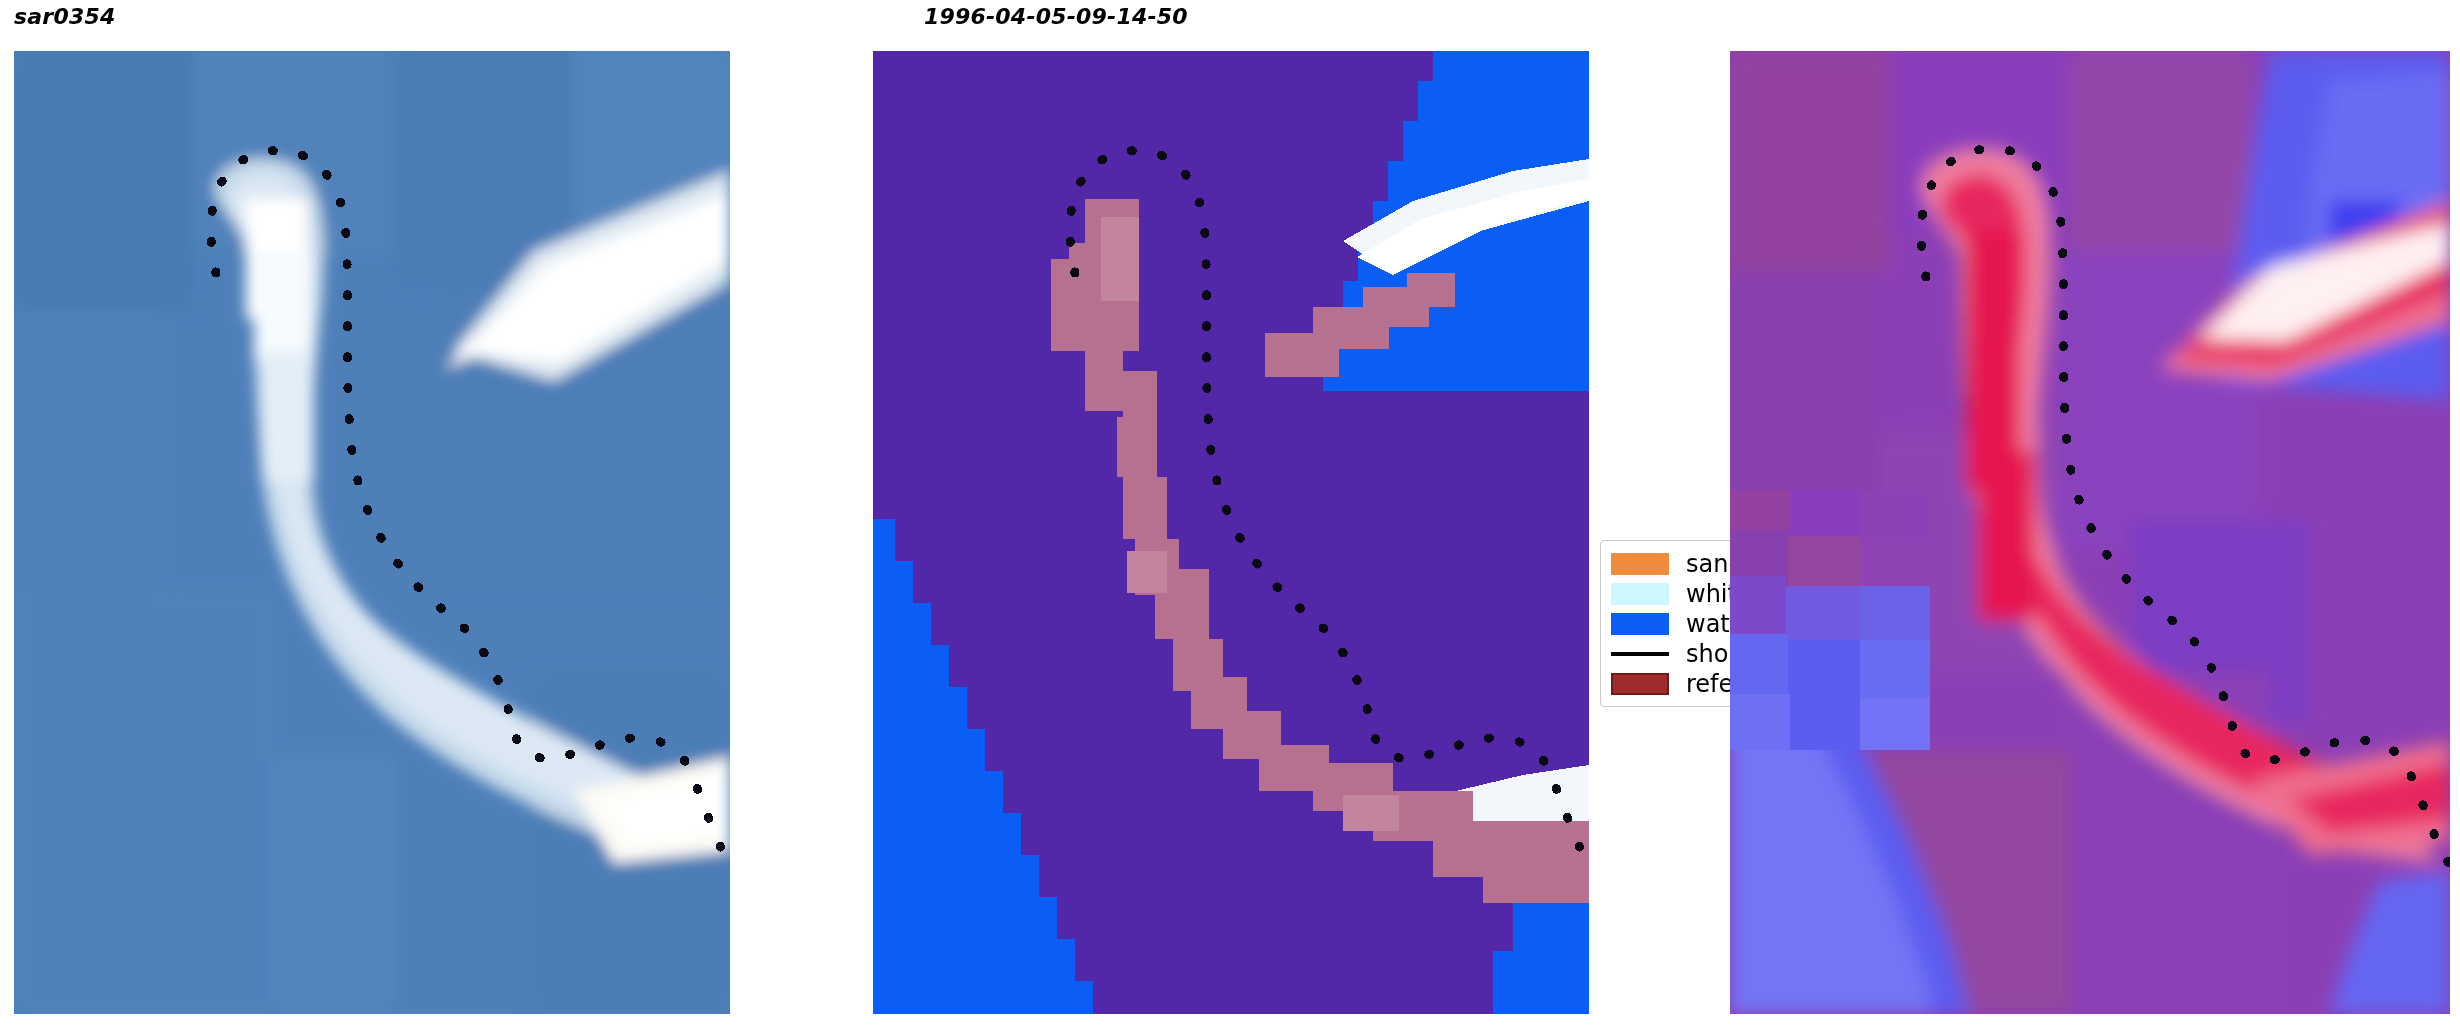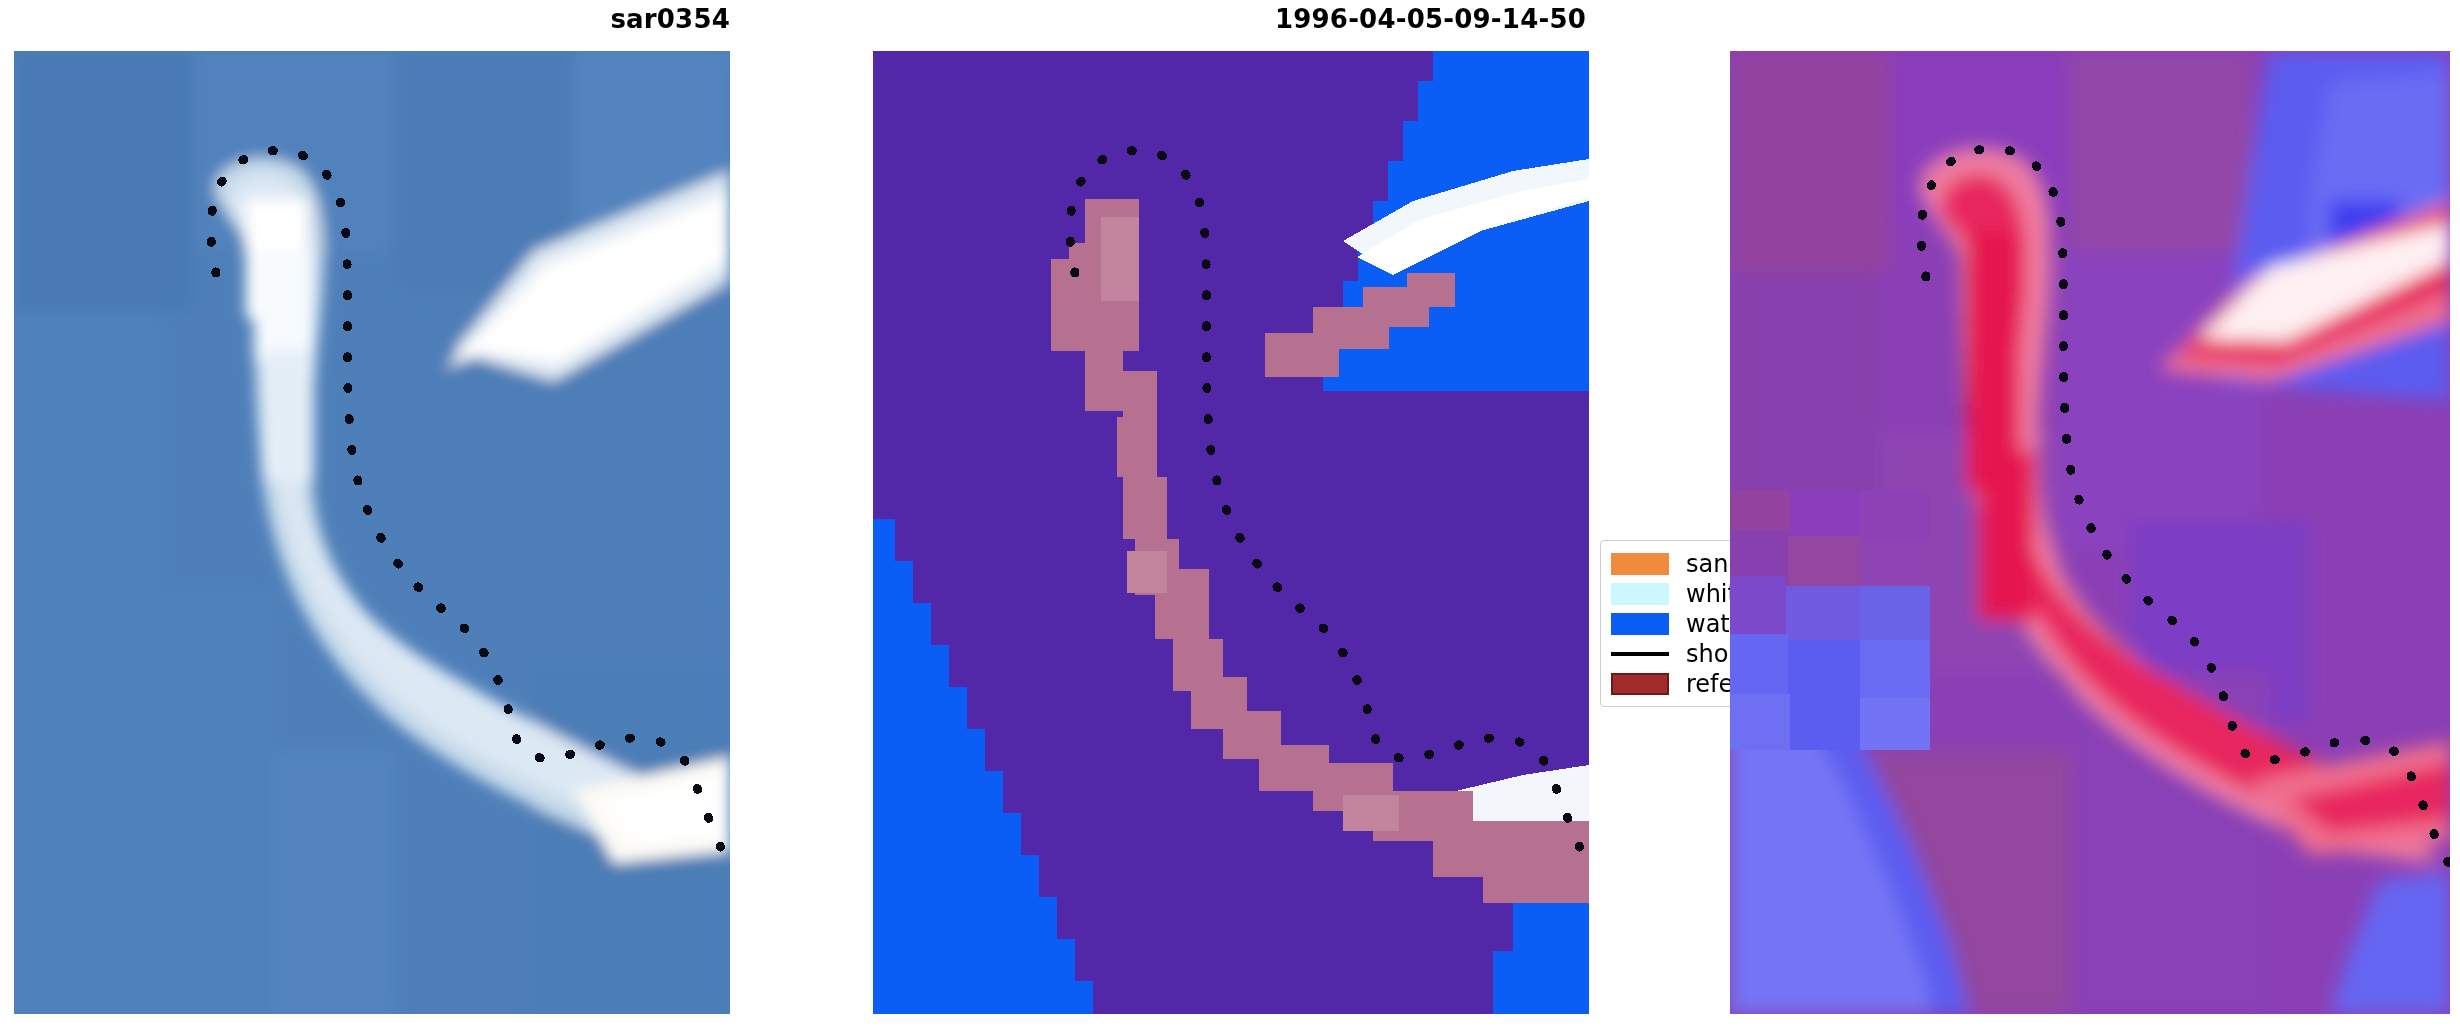--- a/index.html
+++ b/index.html
@@ -4,24 +4,25 @@
 <style>
   html,body{margin:0;padding:0;background:#ffffff;}
   body{
     width:2460px;height:1031px;position:relative;overflow:hidden;
     font-family:"DejaVu Sans","Liberation Sans",sans-serif;
   }
   .figure{position:absolute;left:0;top:0;width:2460px;height:1031px;background:#fff;}
 
   .panel{position:absolute;overflow:hidden;}
   .panel-title{
-    position:absolute;text-align:right;
-    font-weight:bold;font-size:26px;color:#000;
+    position:absolute;text-align:left;
+    font-weight:bold;font-size:22px;color:#000;
     letter-spacing:0.2px;line-height:1;
     white-space:nowrap;
+    font-style:italic;
   }
   .img-canvas{position:absolute;left:0;top:0;width:100%;height:100%;display:block;}
 
   
   .legend{
     position:absolute;
     background:#ffffff;
     border:1px solid #cccccc;
     border-radius:4px;
     box-shadow:0 0 0 0 rgba(0,0,0,0);
@@ -104,21 +105,21 @@
                  C 336,260 330,330 338,400
                  C 348,470 382,520 428,558
                  C 452,578 480,596 500,680
                  C 512,728 560,700 600,690
                  C 630,682 660,690 672,712
                  C 690,748 700,790 716,812" fill="none" stroke="#0a0a14" stroke-width="9" stroke-linecap="round" stroke-dasharray="1 30"></path>
       </g>
     </svg>
   </div>
 
-  <div class="panel-title" style="left:870px;top:6px;width:716px;">1996-04-05-09-14-50</div>
+  <div class="panel-title" style="left:924px;top:6px;width:716px;">1996-04-05-09-14-50</div>
 
   <div class="panel" style="left:873px;top:51px;width:716px;height:963px;">
     <svg class="img-canvas" viewBox="0 0 716 963" preserveAspectRatio="none" shape-rendering="crispEdges">
       <rect x="0" y="0" width="716" height="963" fill="#5227a8"></rect>
 
       <path d="M716,0 L560,0 L560,30 L545,30 L545,70 L530,70 L530,110
                L515,110 L515,150 L500,150 L500,190 L485,190 L485,230
                L470,230 L470,270 L455,270 L455,310 L450,310 L450,340
                L716,340 Z" fill="#0a5ef5"></path>
 

